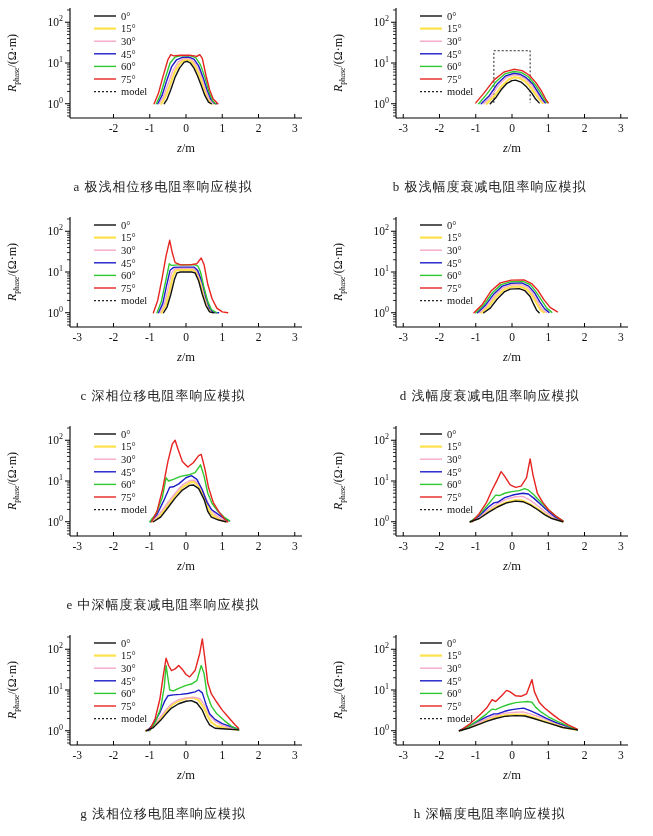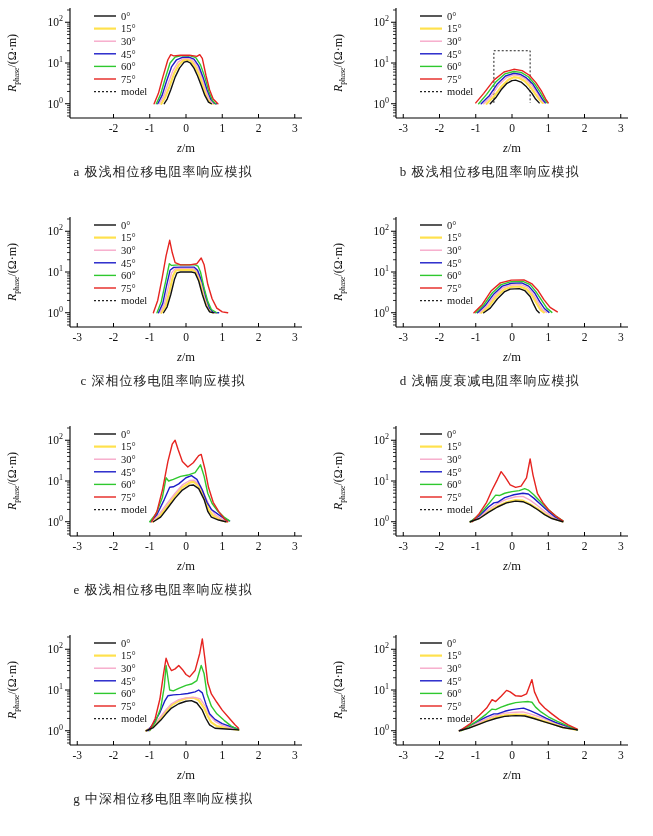--- a/index.html
+++ b/index.html
@@ -1,21 +1,21 @@
 <!DOCTYPE html>
 <html><head>
 <meta charset="utf-8">
 <style>
   html,body{margin:0;padding:0;background:#ffffff;}
   #figure{width:653px;height:836px;background:#ffffff;position:relative;
           font-family:"Liberation Serif","DejaVu Serif",serif;}
   .grid{display:grid;grid-template-columns:326px 327px;}
   .panel{height:209px;position:relative;overflow:hidden;}
   .panel svg{display:block;}
-  .caption{text-align:center;font-size:13px;color:#222;margin-top:5px;
+  .caption{text-align:center;font-size:13px;color:#222;margin-top:20px;
            letter-spacing:1px;font-family:"Liberation Serif","DejaVu Serif",serif;}
 </style>
 </head>
 <body>
 
 <div id="figure">
   <div class="grid">
     <div class="panel">
       <svg id="chart-0" width="326" height="158" viewBox="0 0 326 158">
           <line x1="70" y1="118" x2="302" y2="118" stroke="#000" stroke-width="1.1"></line>
@@ -152,21 +152,21 @@
             <text x="121" y="95.3" font-size="10.5" fill="#111" font-family="&quot;Liberation Serif&quot;,&quot;DejaVu Serif&quot;,serif">model</text>
           </g>
           <polyline points="167.875,102.87747300085438 167.875,50.73581499146742 204.125,50.73581499146742 204.125,102.87747300085438" fill="none" stroke="#222222" stroke-width="1" stroke-dasharray="2,2"></polyline>
           <polyline points="160.625,103.74074074074075 167.875,96.56665240884261 175.125,86.83441915674446 182.375,79.66033082484633 187.8125,77.12837906841193 193.25,77.93276662453536 198.6875,81.07656478355497 204.125,86.83441915674446 209.5625,94.35208098088515 214.275,100.51483812398565 216.81249999999997,102.87747300085438" fill="none" stroke="#ffe14d" stroke-width="2.2" stroke-linejoin="round" stroke-linecap="round"></polyline>
           <polyline points="157.725,103.74074074074075 164.975,96.56665240884261 172.22500000000002,85.52319131568737 180.5625,77.52600206908126 187.8125,74.91380764045445 193.25,75.62164118402352 199.77499999999998,79.2123707236756 205.9375,85.52319131568737 211.375,93.34074979208754 215.72500000000002,100.51483812398565 218.625,102.87747300085438" fill="none" stroke="#f6a8c9" stroke-width="1.4" stroke-linejoin="round" stroke-linecap="round"></polyline>
           <polyline points="155.1875,103.74074074074075 163.525,95.42474144735121 171.5,83.7223013623074 179.475,75.98646810692051 187.8125,73.2590063071548 193.97500000000002,74.23320531256044 200.5,77.93276662453536 207.02499999999998,84.30246740031005 212.1,92.38411255377363 216.81249999999997,99.79255502559771 219.35,102.87747300085438" fill="none" stroke="#1c1cc8" stroke-width="1.4" stroke-linejoin="round" stroke-linecap="round"></polyline>
           <polyline points="152.65,103.74074074074075 160.625,94.35208098088515 169.6875,82.08789597235258 178.75,73.90247645165684 187.8125,71.45811635377484 195.0625,72.33565878494969 202.3125,76.73949574630625 208.47500000000002,83.7223013623074 214.275,92.38411255377363 218.625,99.79255502559771 221.1625,102.87747300085438" fill="none" stroke="#2fc82f" stroke-width="1.4" stroke-linejoin="round" stroke-linecap="round"></polyline>
           <polyline points="149.75,102.87747300085438 157.725,93.34074979208754 167.875,80.11992754524107 178.02499999999998,72.03828239177749 187.8125,69.31082059201177 196.15000000000003,70.62204843306885 203.39999999999998,75.26418500853256 209.925,82.6160987457157 215.72500000000002,91.47655573220817 219.71249999999998,99.09860416527702 222.25,102.87747300085438" fill="none" stroke="#e62420" stroke-width="1.4" stroke-linejoin="round" stroke-linecap="round"></polyline>
           <polyline points="164.25,103.74074074074075 169.6875,97.78737632421993 175.125,89.79018707761382 180.5625,83.7223013623074 186,80.59178161208538 189.625,80.11992754524107 195.0625,82.08789597235258 200.5,86.83441915674446 205.9375,93.34074979208754 209.5625,99.09860416527702 213.1875,102.87747300085438" fill="none" stroke="#111111" stroke-width="1.4" stroke-linejoin="round" stroke-linecap="round"></polyline>
         </svg>
-      <div class="caption">b  极浅相位移电阻率响应模拟</div>
+      <div class="caption">b  极浅幅度衰减电阻率响应模拟</div>
     </div>
     <div class="panel">
       <svg id="chart-2" width="326" height="158" viewBox="0 0 326 158">
           <line x1="70" y1="118" x2="302" y2="118" stroke="#000" stroke-width="1.1"></line>
           <line x1="70" y1="8" x2="70" y2="118" stroke="#000" stroke-width="1.1"></line>
           <line x1="77.25" y1="118" x2="77.25" y2="114" stroke="#000" stroke-width="1"></line>
           <text x="77.25" y="132" text-anchor="middle" font-size="11.5" fill="#111" font-family="&quot;Liberation Serif&quot;,&quot;DejaVu Serif&quot;,serif">-3</text>
           <line x1="113.5" y1="118" x2="113.5" y2="114" stroke="#000" stroke-width="1"></line>
           <text x="113.5" y="132" text-anchor="middle" font-size="11.5" fill="#111" font-family="&quot;Liberation Serif&quot;,&quot;DejaVu Serif&quot;,serif">-2</text>
           <line x1="149.75" y1="118" x2="149.75" y2="114" stroke="#000" stroke-width="1"></line>
@@ -371,21 +371,21 @@
             <line x1="94" y1="91.6" x2="116" y2="91.6" stroke="#222222" stroke-width="1.4" stroke-dasharray="2,2"></line>
             <text x="121" y="95.3" font-size="10.5" fill="#111" font-family="&quot;Liberation Serif&quot;,&quot;DejaVu Serif&quot;,serif">model</text>
           </g>
           <polyline points="152.65,103.74074074074075 159.90000000000003,97.78737632421993 167.875,87.52837001706514 175.125,77.52600206908126 182.375,69.31082059201177 190.35000000000002,64.28402802187672 193.97500000000002,63.907556821565464 199.77499999999998,69.31082059201177 204.85000000000002,81.07656478355497 208.47500000000002,91.47655573220817 213.1875,97.78737632421993 220.4375,102.05437208614639 226.60000000000002,103.74074074074075" fill="none" stroke="#ffe14d" stroke-width="2.2" stroke-linejoin="round" stroke-linecap="round"></polyline>
           <polyline points="151.5625,103.74074074074075 158.8125,96.56665240884261 167.15,85.52319131568737 175.125,75.26418500853256 182.375,66.94818571514304 189.625,62.47700195645596 193.97500000000002,62.13673226011365 200.5,68.09009667663443 205.9375,80.11992754524107 210.65,90.6132879923218 215,96.56665240884261 222.25,101.26786576337139 227.68749999999997,103.74074074074075" fill="none" stroke="#f6a8c9" stroke-width="1.4" stroke-linejoin="round" stroke-linecap="round"></polyline>
           <polyline points="150.475,103.74074074074075 157,96.56665240884261 164.25,81.57500560054433 169.6875,69.31082059201177 173.3125,68.81237977502239 178.75,65.87552524867696 186,59.77409738324493 191.4375,57.69010572798123 196.875,61.313631345405646 202.3125,72.03828239177749 207.02499999999998,84.30246740031005 211.375,91.47655573220817 216.81249999999997,95.42474144735121 224.0625,100.51483812398565 229.5,102.87747300085438" fill="none" stroke="#1c1cc8" stroke-width="1.4" stroke-linejoin="round" stroke-linecap="round"></polyline>
           <polyline points="149.75,103.74074074074075 156.275,95.42474144735121 162.4375,79.2123707236756 166.0625,59.77409738324493 168.6,63 173.3125,61.313631345405646 180.5625,58.35786342453629 187.8125,57.0466355834792 195.0625,54.68400070661048 200.5,46.787629276324395 204.125,58.35786342453629 207.75,75.26418500853256 212.1,85.52319131568737 217.89999999999998,93.34074979208754 224.0625,99.09860416527702 229.5,102.87747300085438" fill="none" stroke="#2fc82f" stroke-width="1.4" stroke-linejoin="round" stroke-linecap="round"></polyline>
           <polyline points="151.5625,103.74074074074075 157,93.34074979208754 162.4375,72.03828239177749 167.875,43.56172665956932 172.22500000000002,26.20744497440232 175.125,22.259259259259267 178.02499999999998,31.297541651036752 182.375,43.56172665956932 187.8125,49.04944633687309 193.25,44.78245057494664 198.6875,37.608362243048504 201.225,36.3876383276712 204.85000000000002,50.73581499146742 208.47500000000002,69.31082059201177 213.1875,84.30246740031005 218.625,93.34074979208754 224.0625,100.51483812398565 227.68749999999997,103.74074074074075" fill="none" stroke="#e62420" stroke-width="1.4" stroke-linejoin="round" stroke-linecap="round"></polyline>
           <polyline points="153.375,103.74074074074075 160.625,99.09860416527702 167.875,89.79018707761382 175.125,80.11992754524107 182.375,72.03828239177749 189.625,67.39614581631376 193.25,66.94818571514304 198.6875,70.62204843306885 204.125,81.57500560054433 207.75,93.34074979208754 211.375,99.09860416527702 218.625,102.05437208614639 225.87500000000003,103.74074074074075" fill="none" stroke="#111111" stroke-width="1.4" stroke-linejoin="round" stroke-linecap="round"></polyline>
         </svg>
-      <div class="caption">e  极浅相位移电阻率响应模拟</div>
+      <div class="caption">e  中深幅度衰减电阻率响应模拟</div>
     </div>
     <div class="panel">
       <svg id="chart-5" width="326" height="158" viewBox="0 0 326 158">
           <line x1="70" y1="118" x2="302" y2="118" stroke="#000" stroke-width="1.1"></line>
           <line x1="70" y1="8" x2="70" y2="118" stroke="#000" stroke-width="1.1"></line>
           <line x1="77.25" y1="118" x2="77.25" y2="114" stroke="#000" stroke-width="1"></line>
           <text x="77.25" y="132" text-anchor="middle" font-size="11.5" fill="#111" font-family="&quot;Liberation Serif&quot;,&quot;DejaVu Serif&quot;,serif">-3</text>
           <line x1="113.5" y1="118" x2="113.5" y2="114" stroke="#000" stroke-width="1"></line>
           <text x="113.5" y="132" text-anchor="middle" font-size="11.5" fill="#111" font-family="&quot;Liberation Serif&quot;,&quot;DejaVu Serif&quot;,serif">-2</text>
           <line x1="149.75" y1="118" x2="149.75" y2="114" stroke="#000" stroke-width="1"></line>
@@ -516,21 +516,21 @@
             <line x1="94" y1="91.6" x2="116" y2="91.6" stroke="#222222" stroke-width="1.4" stroke-dasharray="2,2"></line>
             <text x="121" y="95.3" font-size="10.5" fill="#111" font-family="&quot;Liberation Serif&quot;,&quot;DejaVu Serif&quot;,serif">model</text>
           </g>
           <polyline points="146.125,103.74074074074075 153.375,99.09860416527702 160.625,91.47655573220817 166.0625,84.30246740031005 171.5,78.34910298378924 178.75,73.90247645165684 186,71.45811635377484 193.25,70.62204843306885 198.6875,73.2590063071548 204.125,81.07656478355497 207.75,89.00368075483881 211.375,95.42474144735121 216.81249999999997,99.09860416527702 227.68749999999997,101.26786576337139 238.5625,102.87747300085438" fill="none" stroke="#ffe14d" stroke-width="2.2" stroke-linejoin="round" stroke-linecap="round"></polyline>
           <polyline points="146.125,103.74074074074075 153.375,98.43084646872197 160.625,89.79018707761382 166.0625,82.6160987457157 171.5,76.73949574630625 178.75,72.63811878076922 186,70.89637143028608 195.0625,70.35191373718314 200.5,72.03828239177749 205.9375,80.11992754524107 209.5625,88.25065311545309 215,94.35208098088515 222.25,98.43084646872197 231.3125,101.26786576337139 238.5625,102.87747300085438" fill="none" stroke="#f6a8c9" stroke-width="1.4" stroke-linejoin="round" stroke-linecap="round"></polyline>
           <polyline points="147.9375,103.74074074074075 153.375,96.56665240884261 159.90000000000003,85.52319131568737 164.975,73.57781635393822 167.875,68.81237977502239 173.3125,67.8557425367085 180.5625,67.39614581631376 187.8125,66.5112874954782 195.0625,64.86419405987937 198.6875,63 202.3125,65.87552524867696 205.9375,77.12837906841193 209.5625,86.83441915674446 215,92.38411255377363 222.25,96.56665240884261 231.3125,99.79255502559771 238.5625,102.05437208614639" fill="none" stroke="#1c1cc8" stroke-width="1.4" stroke-linejoin="round" stroke-linecap="round"></polyline>
           <polyline points="149.75,103.74074074074075 155.1875,95.42474144735121 160.625,81.57500560054433 164.25,59.77409738324493 166.0625,38.47162998293487 167.875,50.73581499146742 169.6875,63 173.3125,63.907556821565464 178.75,61.313631345405646 186,58.35786342453629 191.4375,57.0466355834792 196.875,53.611340240144415 201.225,38.47162998293487 204.125,46.787629276324395 207.02499999999998,66.94818571514304 211.375,79.2123707236756 216.81249999999997,86.83441915674446 224.0625,93.34074979208754 231.3125,99.09860416527702 238.5625,102.87747300085438" fill="none" stroke="#2fc82f" stroke-width="1.4" stroke-linejoin="round" stroke-linecap="round"></polyline>
           <polyline points="149.75,102.87747300085438 155.1875,91.47655573220817 159.90000000000003,72.03828239177749 163.525,46.787629276324395 166.0625,31.297541651036752 168.6,38.47162998293487 171.5,43.56172665956932 175.125,41.875358004974956 178.75,38.47162998293487 182.375,42.41981569807791 186,47.50991237471236 189.625,49.87254725158107 195.0625,43.56172665956932 199.77499999999998,26.20744497440232 202.3125,11.859268310606055 204.85000000000002,31.297541651036752 207.75,55.825911668101874 211.375,66.94818571514304 216.81249999999997,75.26418500853256 222.25,83.16055643881865 229.5,91.47655573220817 234.93750000000003,97.78737632421993 238.5625,101.26786576337139" fill="none" stroke="#e62420" stroke-width="1.4" stroke-linejoin="round" stroke-linecap="round"></polyline>
           <polyline points="146.125,103.74074074074075 153.375,100.51483812398565 160.625,93.34074979208754 166.0625,86.83441915674446 171.5,81.07656478355497 178.75,76.73949574630625 186,74.23320531256044 191.4375,73.57781635393822 196.875,75.98646810692051 202.3125,83.16055643881865 205.9375,91.47655573220817 209.5625,97.78737632421993 215,101.26786576337139 225.87500000000003,102.05437208614639 238.5625,102.87747300085438" fill="none" stroke="#111111" stroke-width="1.4" stroke-linejoin="round" stroke-linecap="round"></polyline>
         </svg>
-      <div class="caption">g  中深相位移电阻率响应模拟</div>
+      <div class="caption">g  浅相位移电阻率响应模拟</div>
     </div>
     <div class="panel">
       <svg id="chart-7" width="326" height="158" viewBox="0 0 326 158">
           <line x1="70" y1="118" x2="302" y2="118" stroke="#000" stroke-width="1.1"></line>
           <line x1="70" y1="8" x2="70" y2="118" stroke="#000" stroke-width="1.1"></line>
           <line x1="77.25" y1="118" x2="77.25" y2="114" stroke="#000" stroke-width="1"></line>
           <text x="77.25" y="132" text-anchor="middle" font-size="11.5" fill="#111" font-family="&quot;Liberation Serif&quot;,&quot;DejaVu Serif&quot;,serif">-3</text>
           <line x1="113.5" y1="118" x2="113.5" y2="114" stroke="#000" stroke-width="1"></line>
           <text x="113.5" y="132" text-anchor="middle" font-size="11.5" fill="#111" font-family="&quot;Liberation Serif&quot;,&quot;DejaVu Serif&quot;,serif">-2</text>
           <line x1="149.75" y1="118" x2="149.75" y2="114" stroke="#000" stroke-width="1"></line>
@@ -589,15 +589,16 @@
             <line x1="94" y1="91.6" x2="116" y2="91.6" stroke="#222222" stroke-width="1.4" stroke-dasharray="2,2"></line>
             <text x="121" y="95.3" font-size="10.5" fill="#111" font-family="&quot;Liberation Serif&quot;,&quot;DejaVu Serif&quot;,serif">model</text>
           </g>
           <polyline points="133.4375,103.74074074074075 142.5,100.51483812398565 151.5625,97.16648879783436 160.625,93.34074979208754 169.6875,90.19695163306794 178.75,88.25065311545309 189.625,87.52837001706514 198.6875,87.8858261925561 207.75,90.6132879923218 216.81249999999997,93.8391906090769 225.87500000000003,96.56665240884261 236.74999999999997,100.22237726880655 251.25,102.87747300085438" fill="none" stroke="#ffe14d" stroke-width="2.2" stroke-linejoin="round" stroke-linecap="round"></polyline>
           <polyline points="133.4375,103.74074074074075 142.5,99.79255502559771 151.5625,95.98648637083997 160.625,91.9245158333789 169.6875,88.25065311545309 178.75,86.1666614601894 189.625,85.21002422187551 196.875,84.90230378930178 204.125,86.83441915674446 213.1875,89.79018707761382 222.25,93.34074979208754 231.3125,96.56665240884261 240.375,99.79255502559771 251.25,102.87747300085438" fill="none" stroke="#f6a8c9" stroke-width="1.4" stroke-linejoin="round" stroke-linecap="round"></polyline>
           <polyline points="133.4375,103.74074074074075 142.5,99.09860416527702 151.5625,94.35208098088515 160.625,89.79018707761382 167.875,86.83441915674446 171.5,86.83441915674446 178.75,84.30246740031005 186,82.6160987457157 193.25,81.57500560054433 197.59999999999997,81.07656478355497 204.125,83.7223013623074 211.375,86.83441915674446 220.4375,91.47655573220817 229.5,95.42474144735121 240.375,99.09860416527702 251.25,102.87747300085438" fill="none" stroke="#1c1cc8" stroke-width="1.4" stroke-linejoin="round" stroke-linecap="round"></polyline>
           <polyline points="135.25,103.74074074074075 144.3125,98.43084646872197 153.375,92.38411255377363 160.625,86.83441915674446 166.0625,82.08789597235258 169.6875,82.6160987457157 175.125,80.11992754524107 182.375,77.52600206908126 189.625,75.62164118402352 196.875,74.91380764045445 202.3125,74.57023414821188 205.9375,75.26418500853256 209.5625,80.11992754524107 215,84.90230378930178 222.25,89.79018707761382 231.3125,94.35208098088515 242.1875,99.09860416527702 251.25,102.87747300085438" fill="none" stroke="#2fc82f" stroke-width="1.4" stroke-linejoin="round" stroke-linecap="round"></polyline>
           <polyline points="135.25,102.87747300085438 144.3125,96.56665240884261 153.375,88.25065311545309 160.625,81.07656478355497 166.0625,72.63811878076922 169.6875,74.57023414821188 175.125,69.31082059201177 180.5625,63.35745617549096 184.1875,64.86419405987937 189.625,68.81237977502239 195.0625,69.31082059201177 200.5,66.94818571514304 205.9375,52.6000090513468 208.47500000000002,64.86419405987937 213.1875,75.26418500853256 218.625,81.07656478355497 225.87500000000003,86.83441915674446 233.125,92.38411255377363 242.1875,97.78737632421993 251.25,102.05437208614639" fill="none" stroke="#e62420" stroke-width="1.4" stroke-linejoin="round" stroke-linecap="round"></polyline>
           <polyline points="133.4375,103.74074074074075 142.5,101.26786576337139 151.5625,97.78737632421993 160.625,94.35208098088515 169.6875,91.47655573220817 178.75,89.3925640769445 189.625,88.62316116670705 198.6875,89.00368075483881 207.75,91.47655573220817 216.81249999999997,94.35208098088515 225.87500000000003,97.16648879783436 236.74999999999997,100.51483812398565 251.25,102.87747300085438" fill="none" stroke="#111111" stroke-width="1.4" stroke-linejoin="round" stroke-linecap="round"></polyline>
         </svg>
+      <div class="caption">h  深幅度电阻率响应模拟</div>
     </div>
   </div>
 </div>
 
 </body></html>

